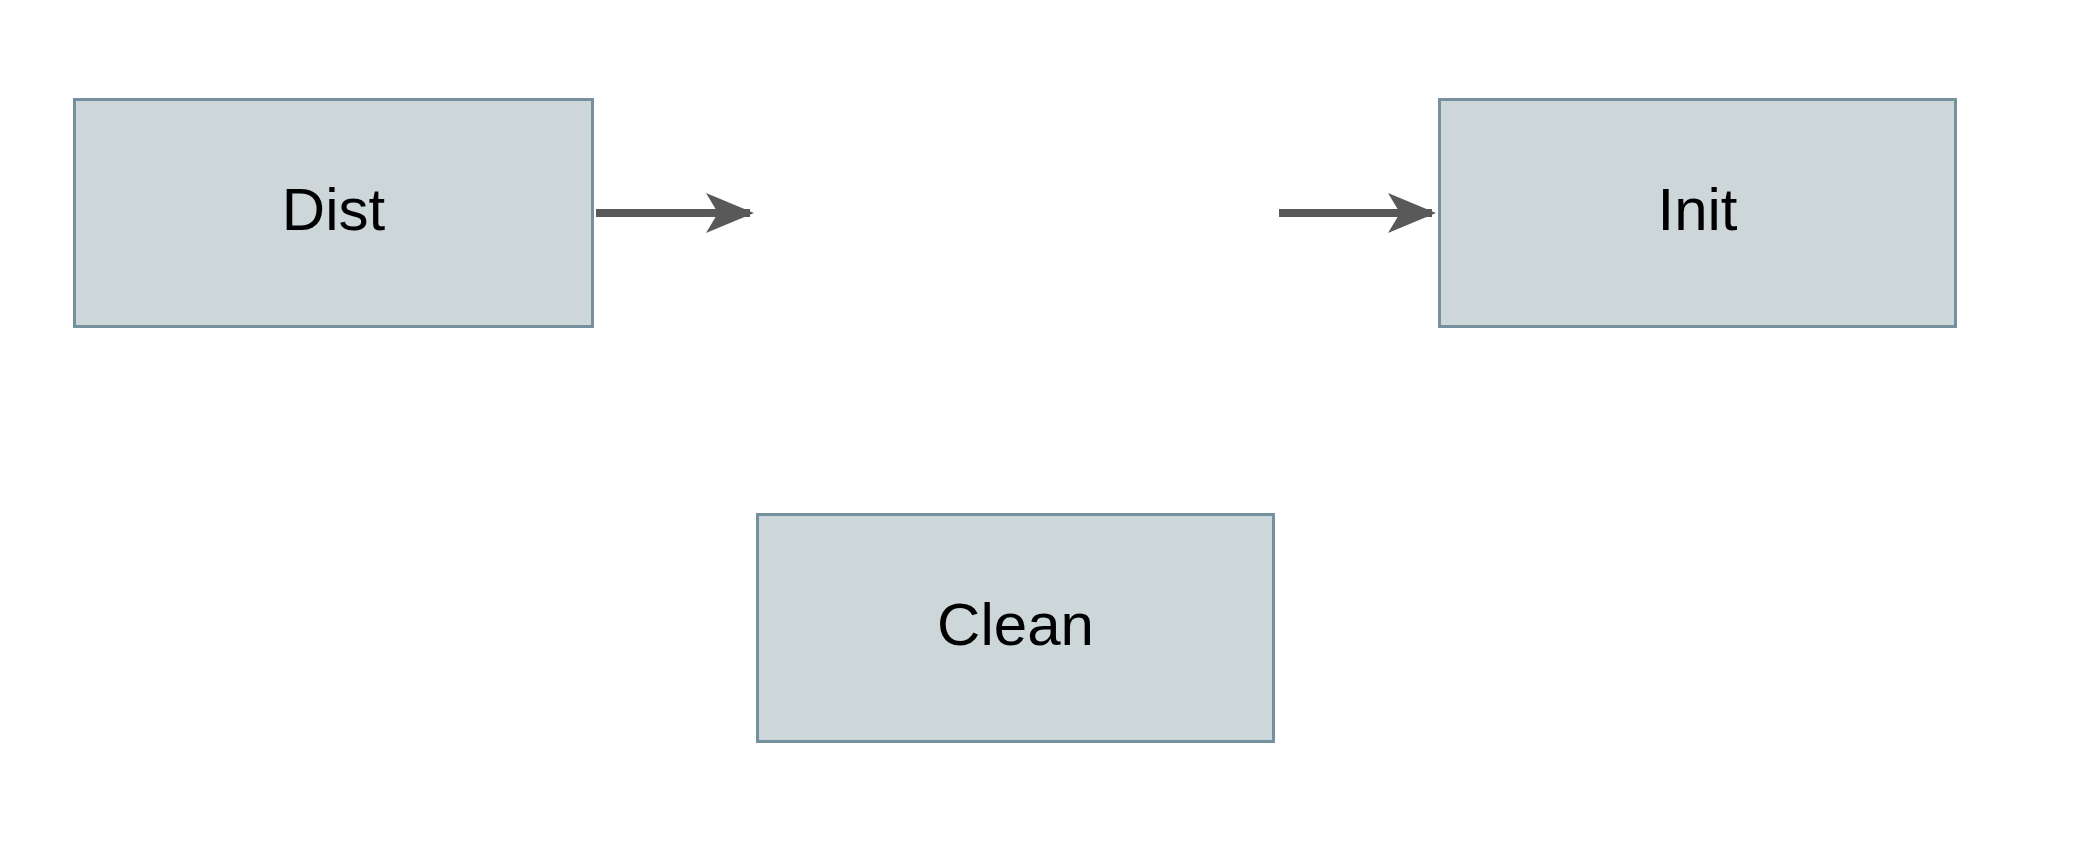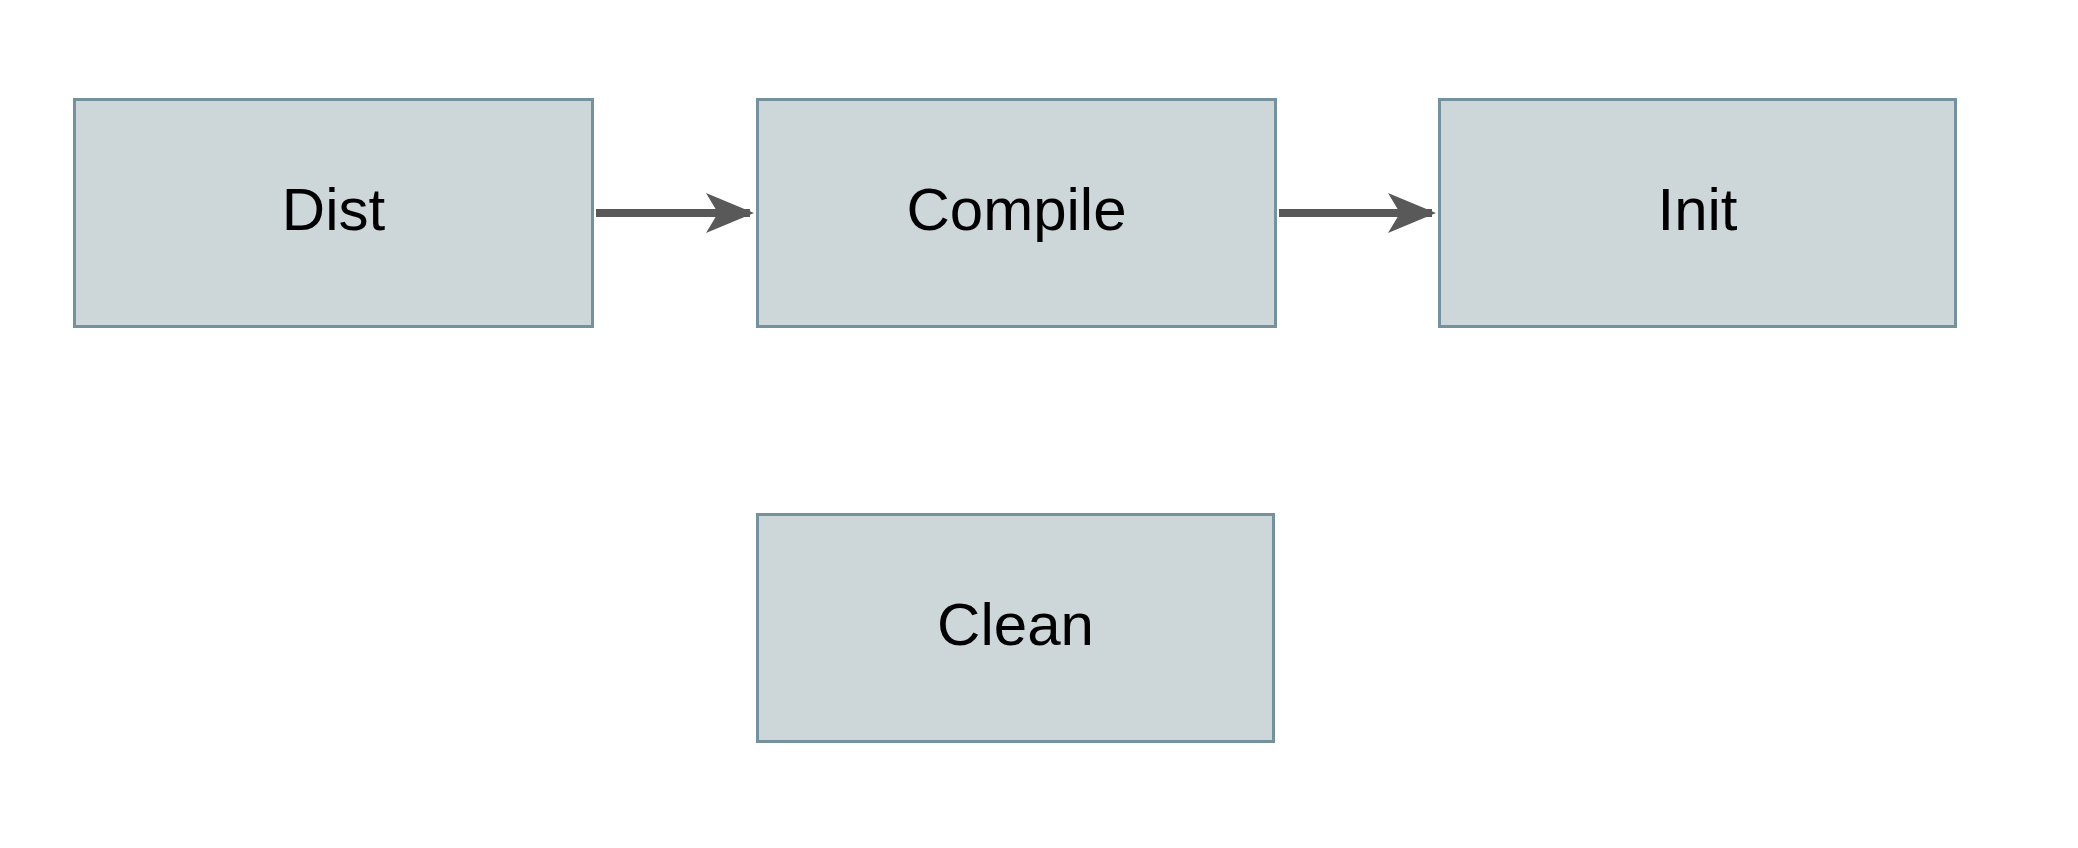--- a/index.html
+++ b/index.html
@@ -60,23 +60,20 @@
       </marker>
     </defs>
     <line x1="596" y1="213" x2="750" y2="213" stroke="#595959" stroke-width="8" marker-end="url(#arrowhead)"></line>
     <line x1="1279" y1="213" x2="1432" y2="213" stroke="#595959" stroke-width="8" marker-end="url(#arrowhead)"></line>
   </svg>
 
   <div class="node" id="node-dist">
     <span class="node-label">Dist</span>
   </div>
 
-  <div class="node" id="node-compile">
-    <span class="node-label">Compile</span>
-  </div>
 
   <div class="node" id="node-clean">
     <span class="node-label">Clean</span>
   </div>
 
   <div class="node" id="node-init">
     <span class="node-label">Init</span>
   </div>
 
 </div>

